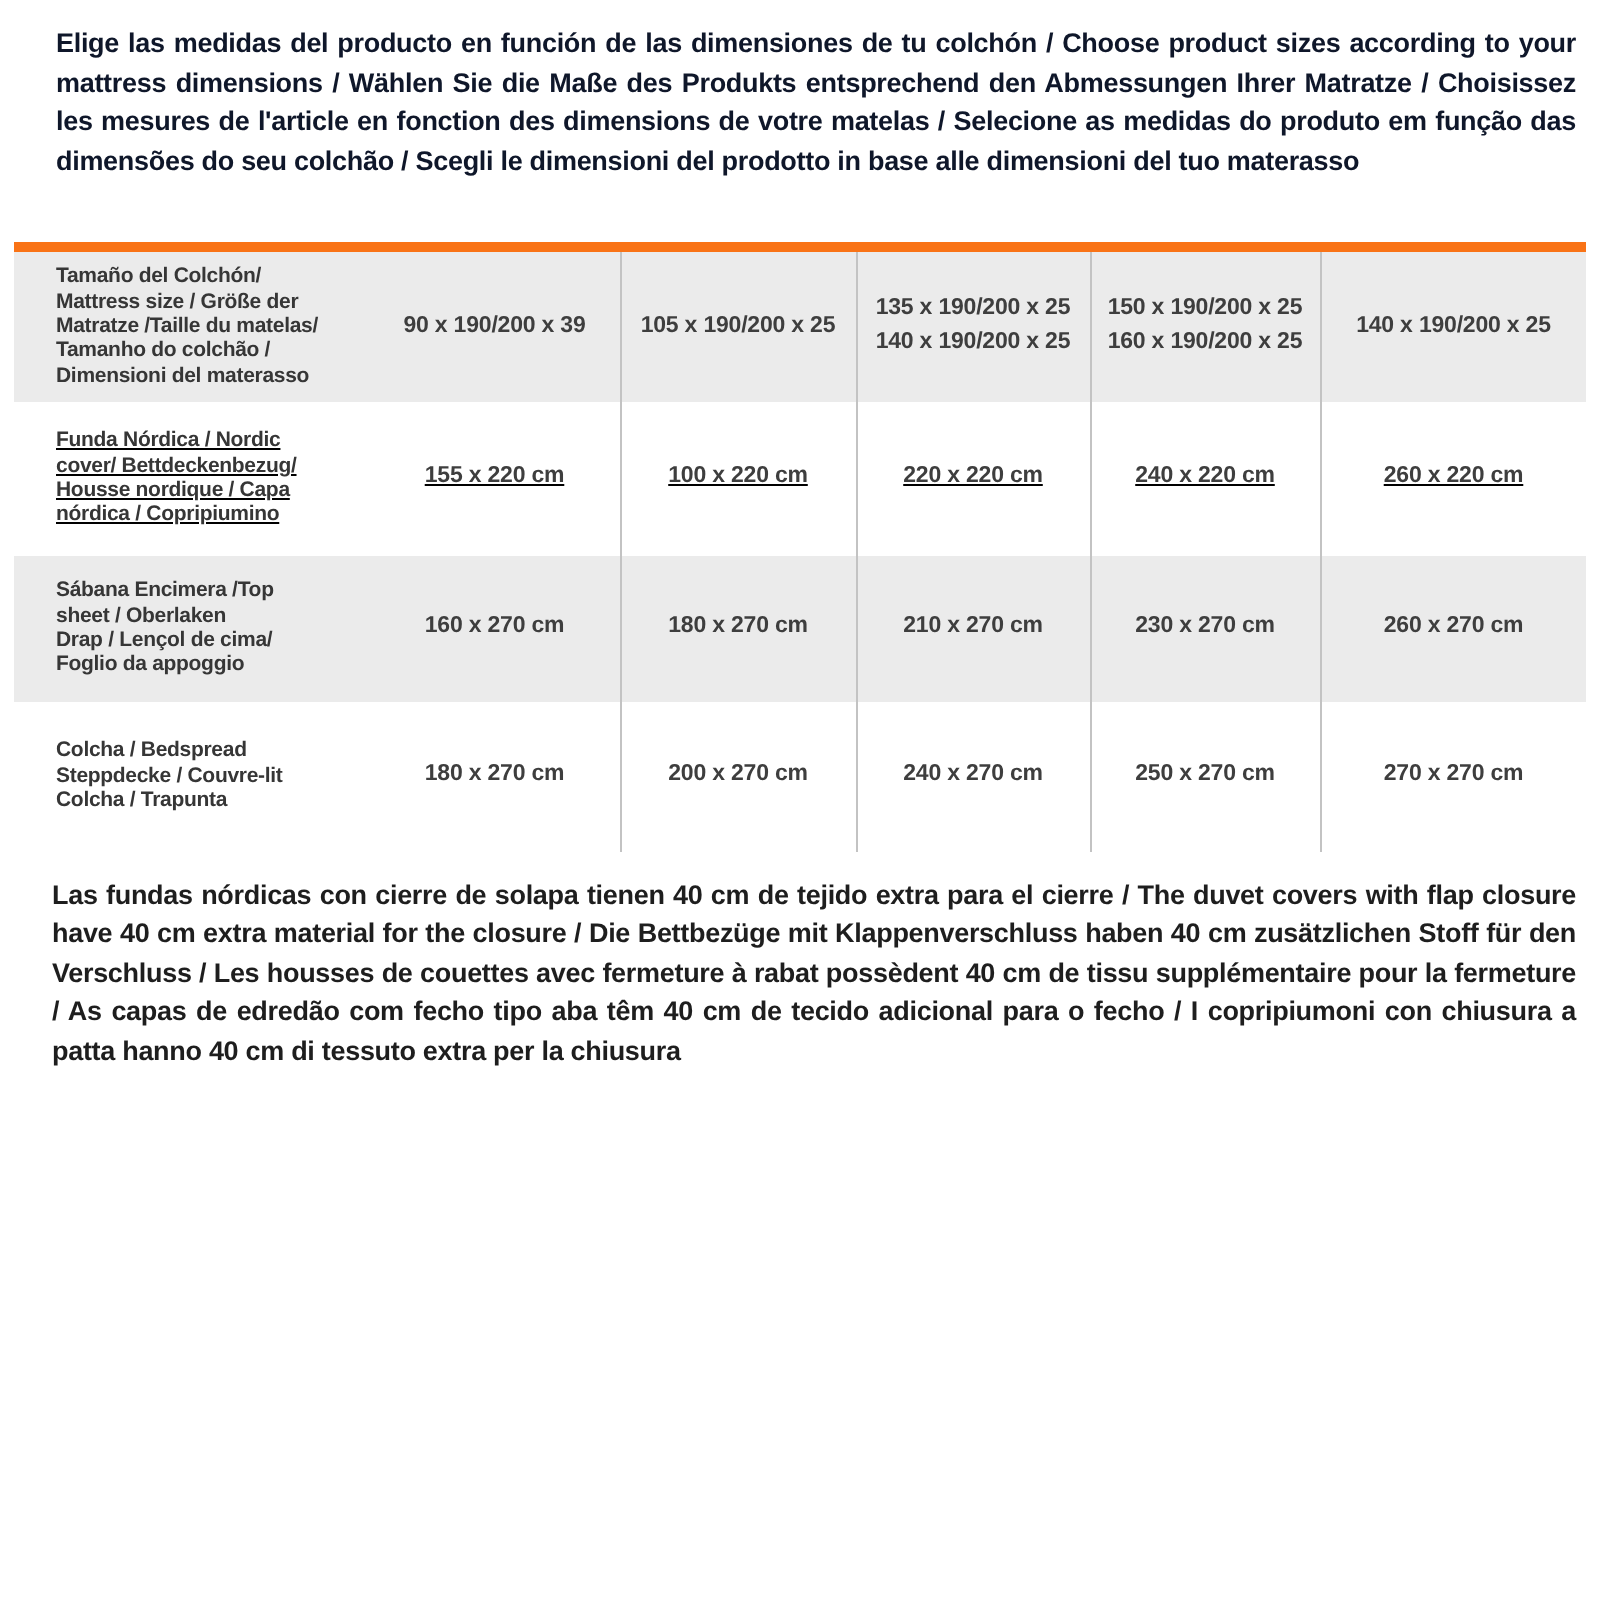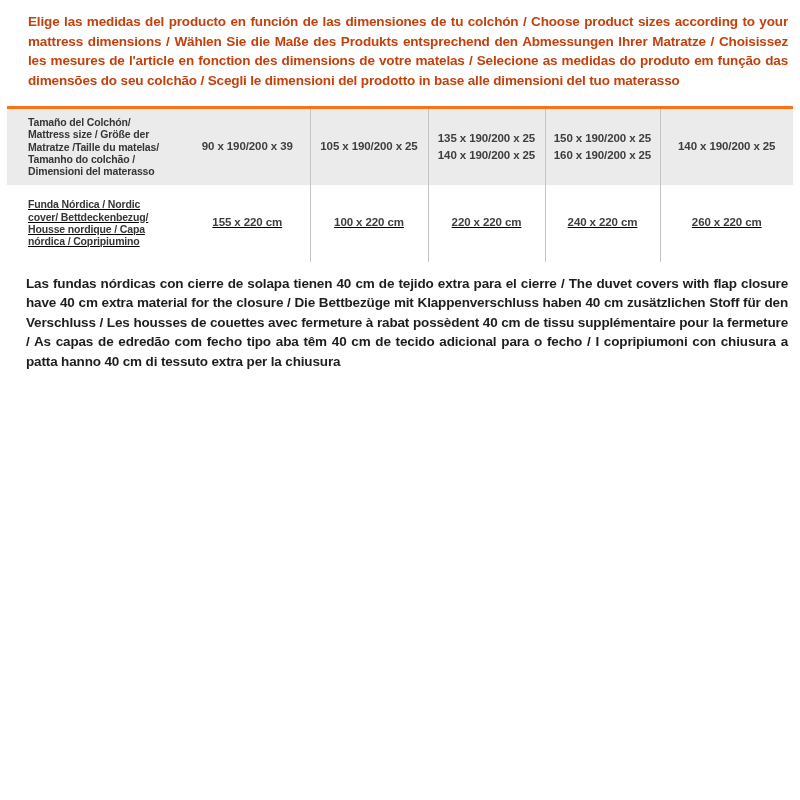--- a/index.html
+++ b/index.html
@@ -6,29 +6,29 @@
   html, body { width: 800px; height: 800px; background: #ffffff; overflow: hidden; }
   body { font-family: "Liberation Sans", sans-serif; font-weight: bold; }
 
   .intro {
     margin: 12px 10px 0 28px;
     width: 760px;
     font-size: 13.5px;
     line-height: 19.5px;
     text-align: justify;
     letter-spacing: -0.15px;
-    color: #c2410c;
+    color: #0f172a;
   }
 
   .size-table {
     border-collapse: collapse;
     table-layout: fixed;
     width: 786px;
-    margin: 16px 0 0 7px;
-    border-top: 3px solid #f97316;
+    margin: 31px 0 0 7px;
+    border-top: 5px solid #f97316;
   }
   .size-table td { vertical-align: middle; white-space: pre-line; }
   .size-table td.lbl {
     padding-left: 21px;
     padding-right: 4px;
     font-size: 10.5px;
     line-height: 1.18;
     letter-spacing: -0.15px;
     color: #363636;
   }
@@ -96,18 +96,39 @@
         <td class="lbl">Funda Nórdica / Nordic
 cover/ Bettdeckenbezug/
 Housse nordique / Capa
 nórdica / Copripiumino</td>
         <td class="val">155 x 220 cm</td>
         <td class="val">100 x 220 cm</td>
         <td class="val">220 x 220 cm</td>
         <td class="val">240 x 220 cm</td>
         <td class="val">260 x 220 cm</td>
       </tr>
+      <tr class="r3">
+        <td class="lbl">Sábana Encimera /Top
+sheet / Oberlaken
+Drap / Lençol de cima/
+Foglio da appoggio</td>
+        <td class="val">160 x 270 cm</td>
+        <td class="val">180 x 270 cm</td>
+        <td class="val">210 x 270 cm</td>
+        <td class="val">230 x 270 cm</td>
+        <td class="val">260 x 270 cm</td>
+      </tr>
+      <tr class="r7">
+        <td class="lbl">Colcha / Bedspread
+Steppdecke / Couvre-lit
+Colcha / Trapunta</td>
+        <td class="val">180 x 270 cm</td>
+        <td class="val">200 x 270 cm</td>
+        <td class="val">240 x 270 cm</td>
+        <td class="val">250 x 270 cm</td>
+        <td class="val">270 x 270 cm</td>
+      </tr>
     </tbody>
   </table>
 
   <p class="footnote">Las fundas nórdicas con cierre de solapa tienen 40 cm de tejido extra para el cierre / The duvet covers with flap closure have 40 cm extra material for the closure / Die Bettbezüge mit Klappenverschluss haben 40 cm zusätzlichen Stoff für den Verschluss / Les housses de couettes avec fermeture à rabat possèdent 40 cm de tissu supplémentaire pour la fermeture / As capas de edredão com fecho tipo aba têm 40 cm de tecido adicional para o fecho / I copripiumoni con chiusura a patta hanno 40 cm di tessuto extra per la chiusura</p>
 
 </div>
 
 </body></html>

